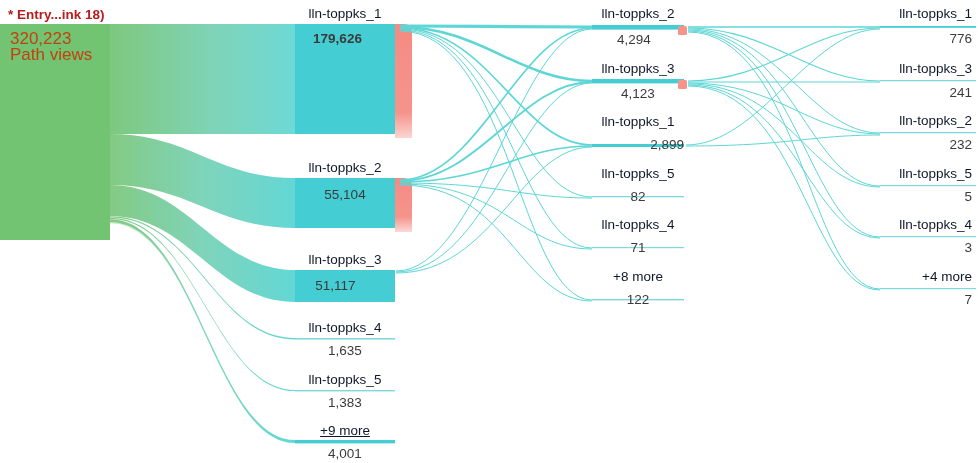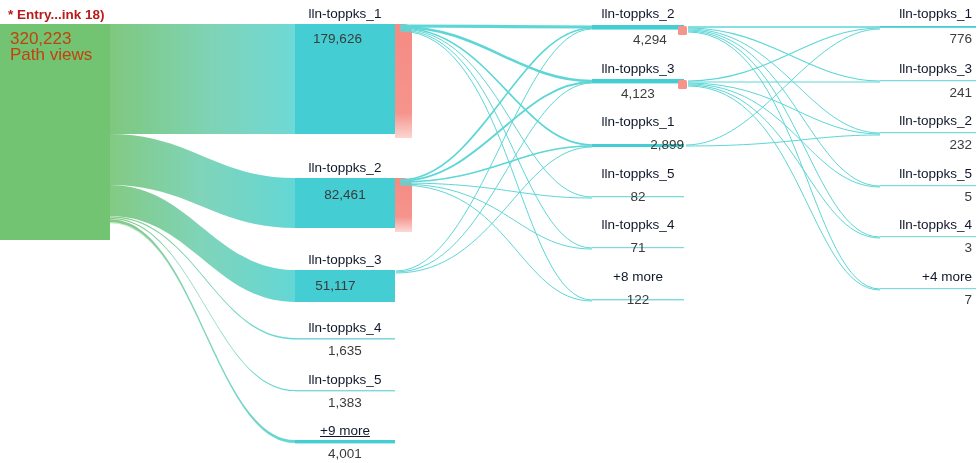--- a/index.html
+++ b/index.html
@@ -180,39 +180,39 @@
 
     <rect x="0" y="24" width="110" height="216" fill="#72c472"></rect>
   </svg>
 
   <div class="lbl lbl-title" style="left:8px; top:7px;">* Entry...ink 18)</div>
 
   <div class="lbl lbl-entry" style="left:10px; top:31px;">320,223</div>
   <div class="lbl lbl-entry" style="left:10px; top:47px;">Path views</div>
 
   <div class="lbl lbl-name ctr" style="left:295px; top:6px; width:100px;">lln-toppks_1</div>
-  <div class="lbl lbl-val ctr" style="left:295px; top:31px; width:85px;">179,626</div>
+  <div class="lbl lbl-val ctr" style="left:295px; top:31px; width:85px;font-weight:bold;">179,626</div>
 
   <div class="lbl lbl-name ctr" style="left:295px; top:160px; width:100px;">lln-toppks_2</div>
-  <div class="lbl lbl-val ctr" style="left:295px; top:187px; width:100px;">82,461</div>
+  <div class="lbl lbl-val ctr" style="left:295px; top:187px; width:100px;">55,104</div>
 
   <div class="lbl lbl-name ctr" style="left:295px; top:252px; width:100px;">lln-toppks_3</div>
   <div class="lbl lbl-val ctr" style="left:295px; top:278px; width:81px;">51,117</div>
 
   <div class="lbl lbl-name ctr" style="left:295px; top:320px; width:100px;">lln-toppks_4</div>
   <div class="lbl lbl-val ctr" style="left:295px; top:343px; width:100px;">1,635</div>
 
   <div class="lbl lbl-name ctr" style="left:295px; top:372px; width:100px;">lln-toppks_5</div>
   <div class="lbl lbl-val ctr" style="left:295px; top:395px; width:100px;">1,383</div>
 
   <div class="lbl lbl-name ctr" style="left:295px; top:423px; width:100px;text-decoration:underline;">+9 more</div>
   <div class="lbl lbl-val ctr" style="left:295px; top:446px; width:100px;">4,001</div>
 
   <div class="lbl lbl-name ctr" style="left:592px; top:6px; width:92px;">lln-toppks_2</div>
-  <div class="lbl lbl-val ctr" style="left:604px; top:32px; width:92px;">4,294</div>
+  <div class="lbl lbl-val ctr" style="left:588px; top:32px; width:92px;">4,294</div>
 
   <div class="lbl lbl-name ctr" style="left:592px; top:61px; width:92px;">lln-toppks_3</div>
   <div class="lbl lbl-val ctr" style="left:592px; top:86px; width:92px;">4,123</div>
 
   <div class="lbl lbl-name ctr" style="left:592px; top:114px; width:92px;">lln-toppks_1</div>
   <div class="lbl lbl-val ctr" style="left:592px; top:137px; width:92px;text-align:right;">2,899</div>
 
   <div class="lbl lbl-name ctr" style="left:592px; top:166px; width:92px;">lln-toppks_5</div>
   <div class="lbl lbl-val ctr" style="left:592px; top:189px; width:92px;">82</div>
 

